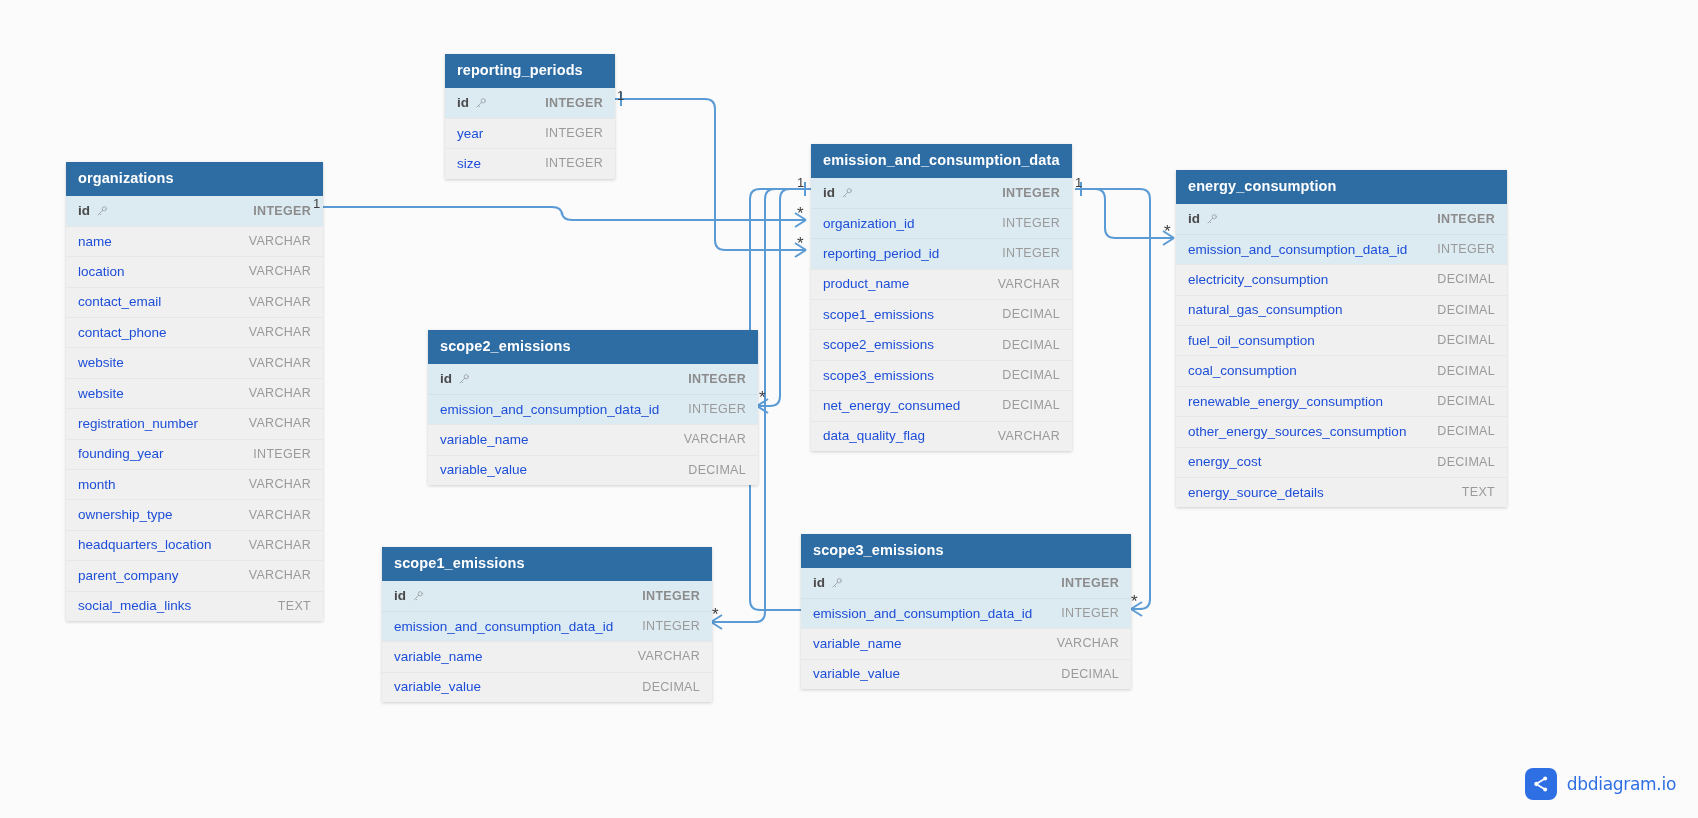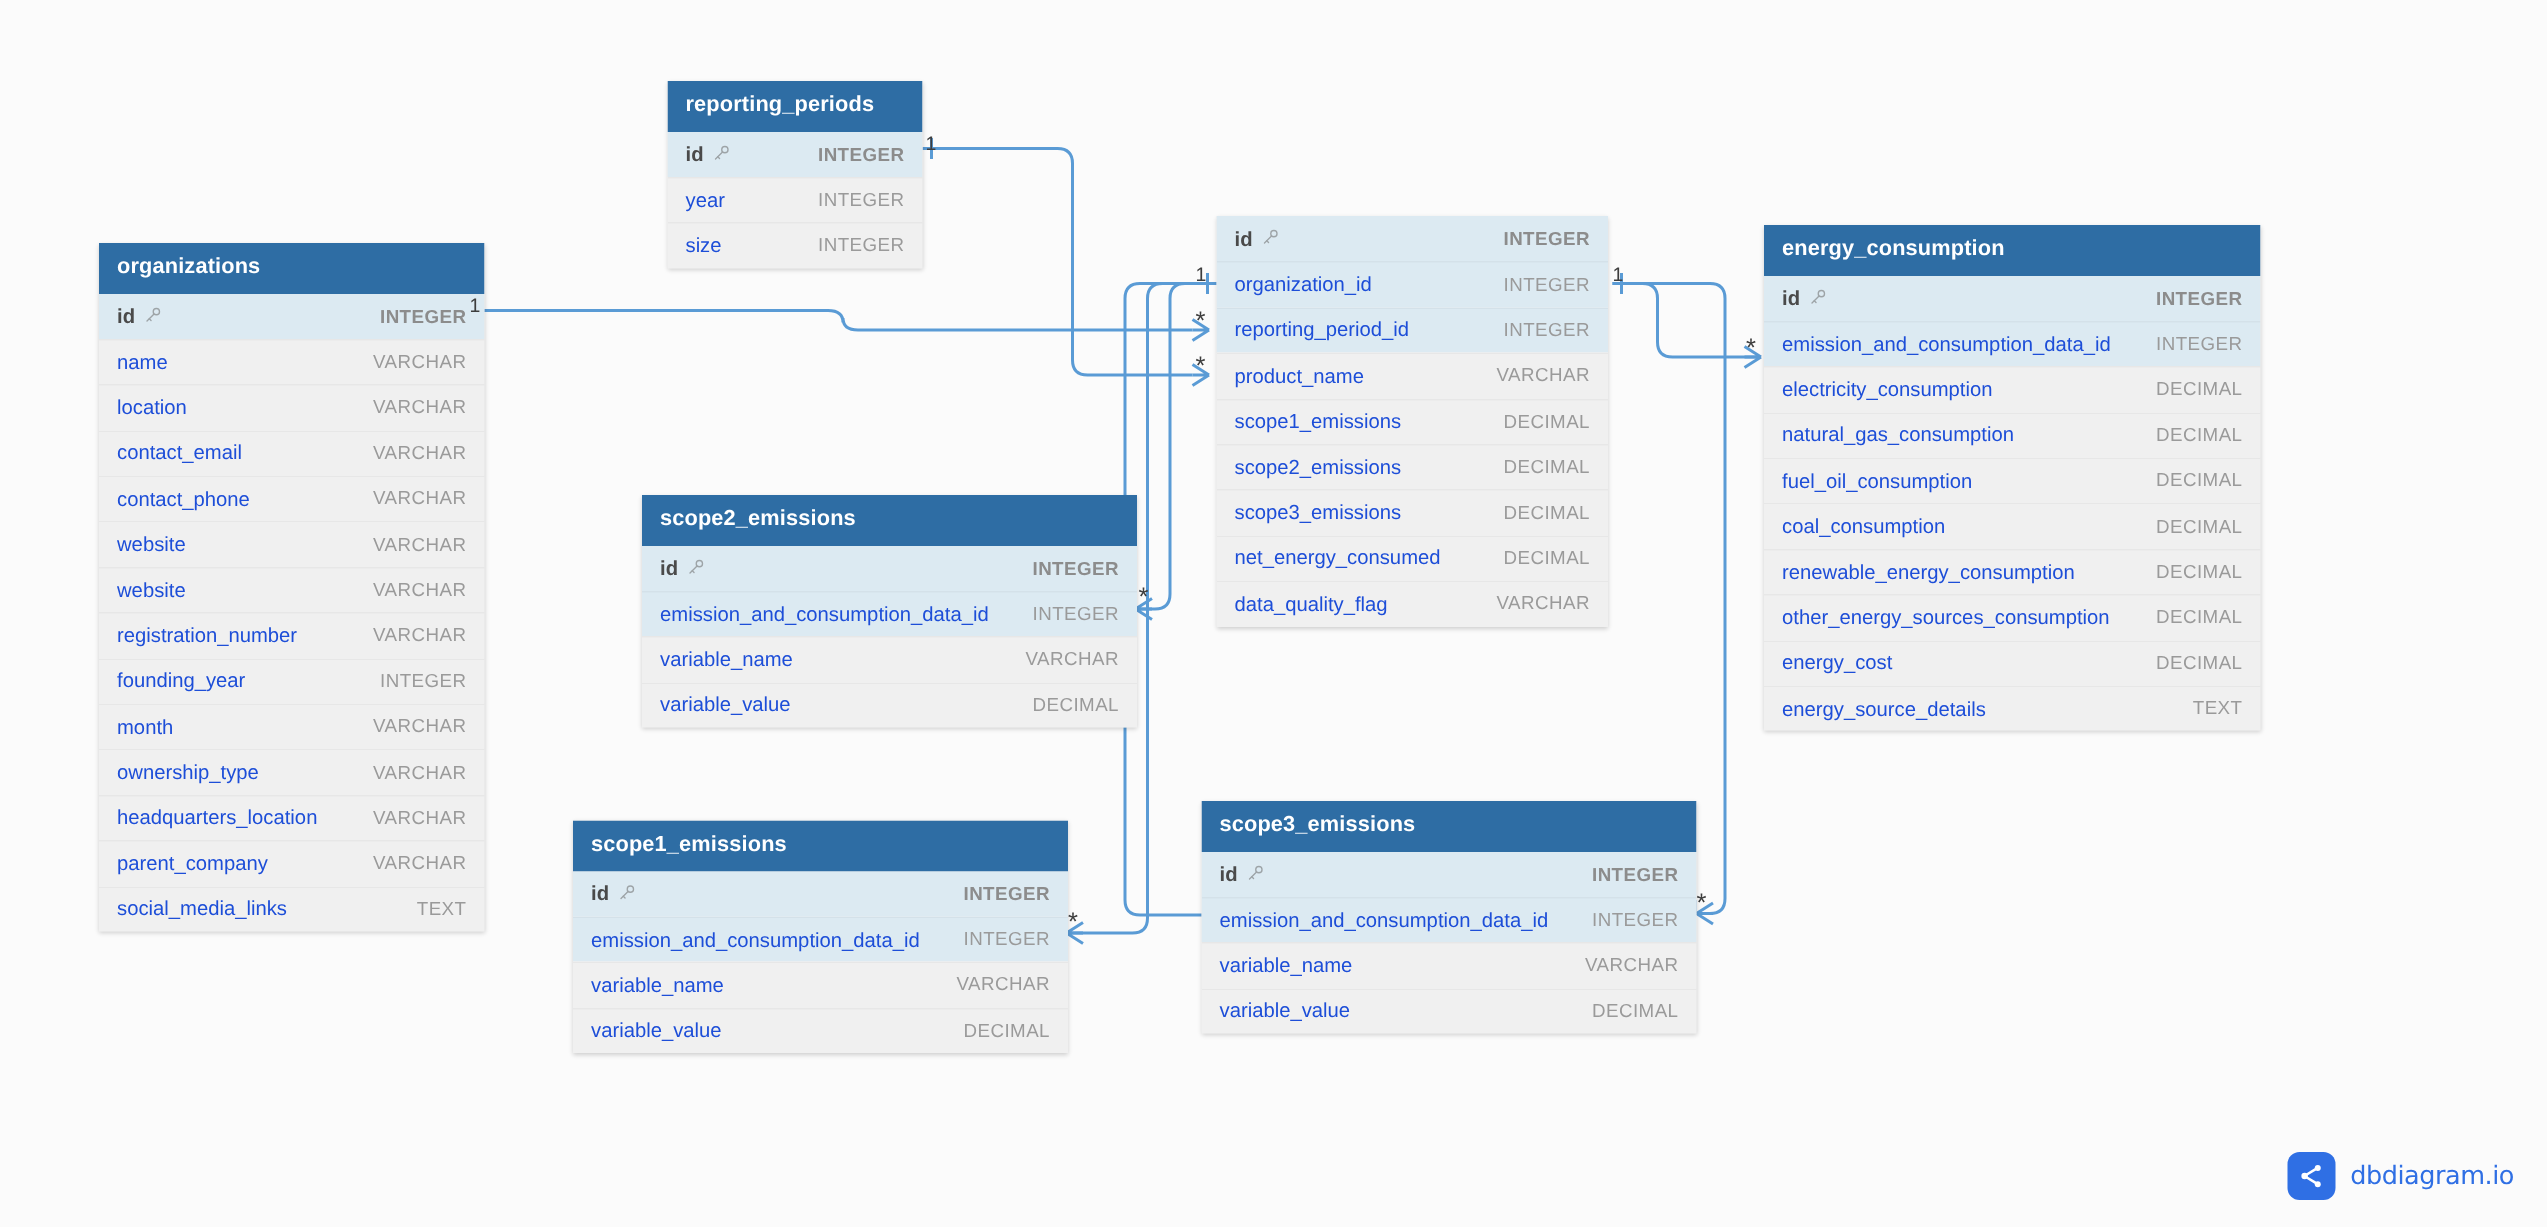--- a/index.html
+++ b/index.html
@@ -210,20 +210,21 @@
             <span class="fname">parent_company</span>
             <span class="ftype" style="margin-left: auto;">VARCHAR</span>
           </div>
           <div class="row plain">
             <span class="fname">social_media_links</span>
             <span class="ftype" style="margin-left: auto;">TEXT</span>
           </div>
         </div>
       </div>
       <div class="card" style="left: 811px; top: 144px; width: 261px;">
+        <div class="card-head">emission_and_consumption_data</div>
         <div class="card-rows">
           <div class="row pk">
             <span class="fname">id</span>
             <span style="margin-right: auto;"><svg class="keyicon" viewBox="0 0 24 24" fill="none" stroke="#6b6b6b" stroke-width="1.8" stroke-linecap="round" stroke-linejoin="round">
                 <circle cx="16.5" cy="7.5" r="4.2"></circle>
                 <line x1="13.4" y1="10.6" x2="4" y2="20"></line>
                 <line x1="7" y1="17" x2="9.4" y2="19.4"></line>
               </svg></span>
             <span class="ftype" style="margin-left: auto;">INTEGER</span>
           </div>
@@ -254,21 +255,21 @@
           <div class="row plain">
             <span class="fname">net_energy_consumed</span>
             <span class="ftype" style="margin-left: auto;">DECIMAL</span>
           </div>
           <div class="row plain">
             <span class="fname">data_quality_flag</span>
             <span class="ftype" style="margin-left: auto;">VARCHAR</span>
           </div>
         </div>
       </div>
-      <div class="card" style="left: 1176px; top: 150px; width: 331px;">
+      <div class="card" style="left: 1176px; top: 170px; width: 331px;">
         <div class="card-head">energy_consumption</div>
         <div class="card-rows">
           <div class="row pk">
             <span class="fname">id</span>
             <span style="margin-right: auto;"><svg class="keyicon" viewBox="0 0 24 24" fill="none" stroke="#6b6b6b" stroke-width="1.8" stroke-linecap="round" stroke-linejoin="round">
                 <circle cx="16.5" cy="7.5" r="4.2"></circle>
                 <line x1="13.4" y1="10.6" x2="4" y2="20"></line>
                 <line x1="7" y1="17" x2="9.4" y2="19.4"></line>
               </svg></span>
             <span class="ftype" style="margin-left: auto;">INTEGER</span>

